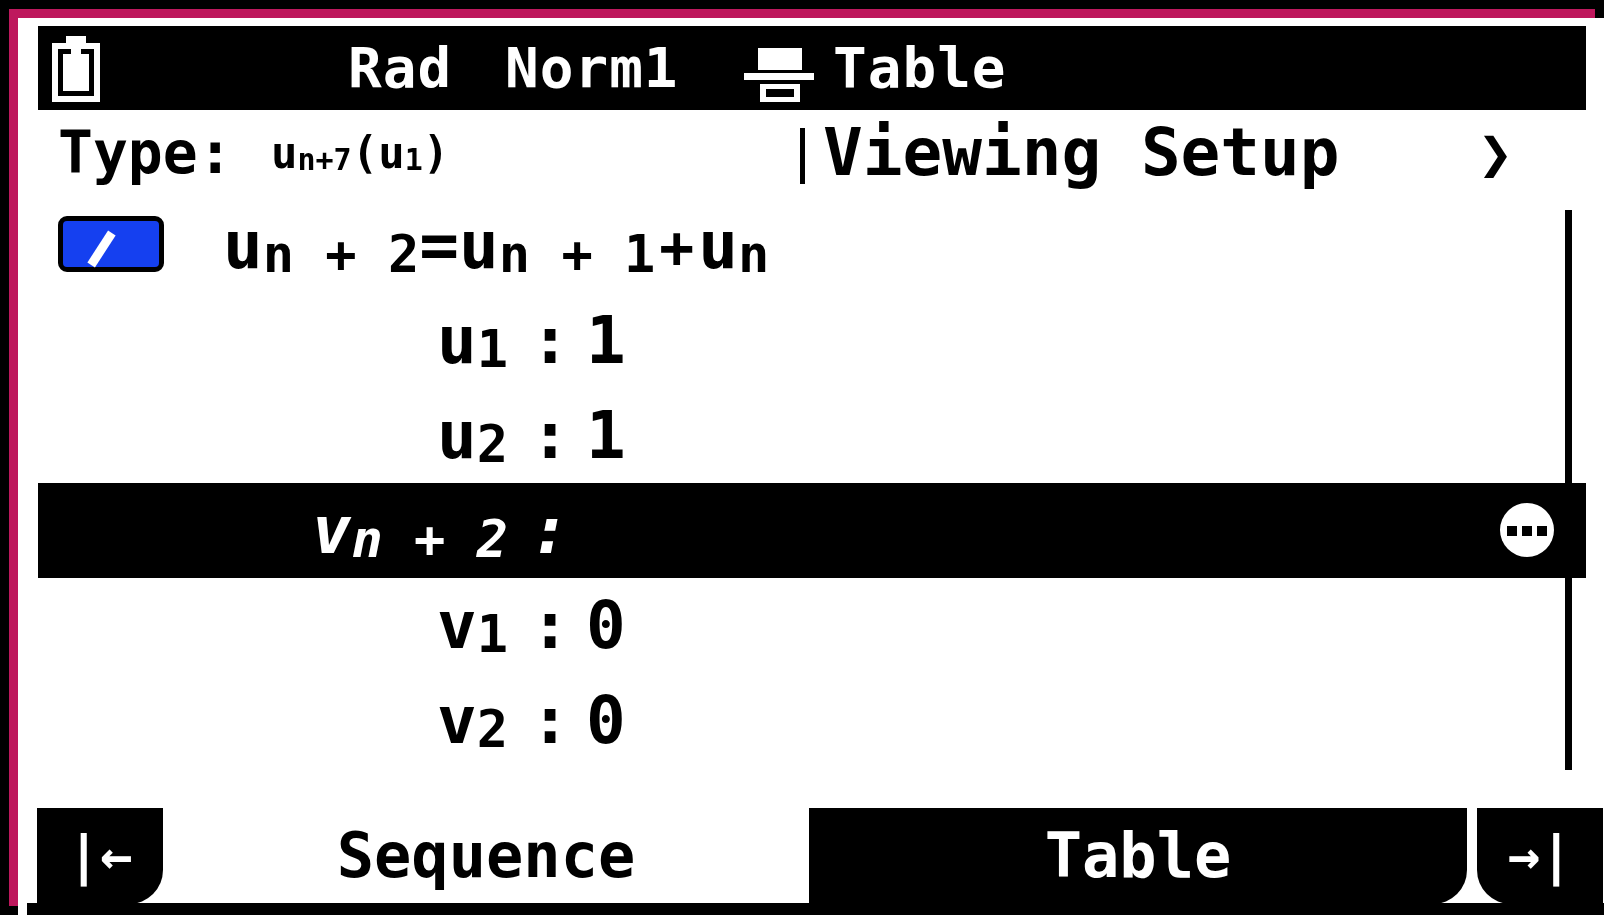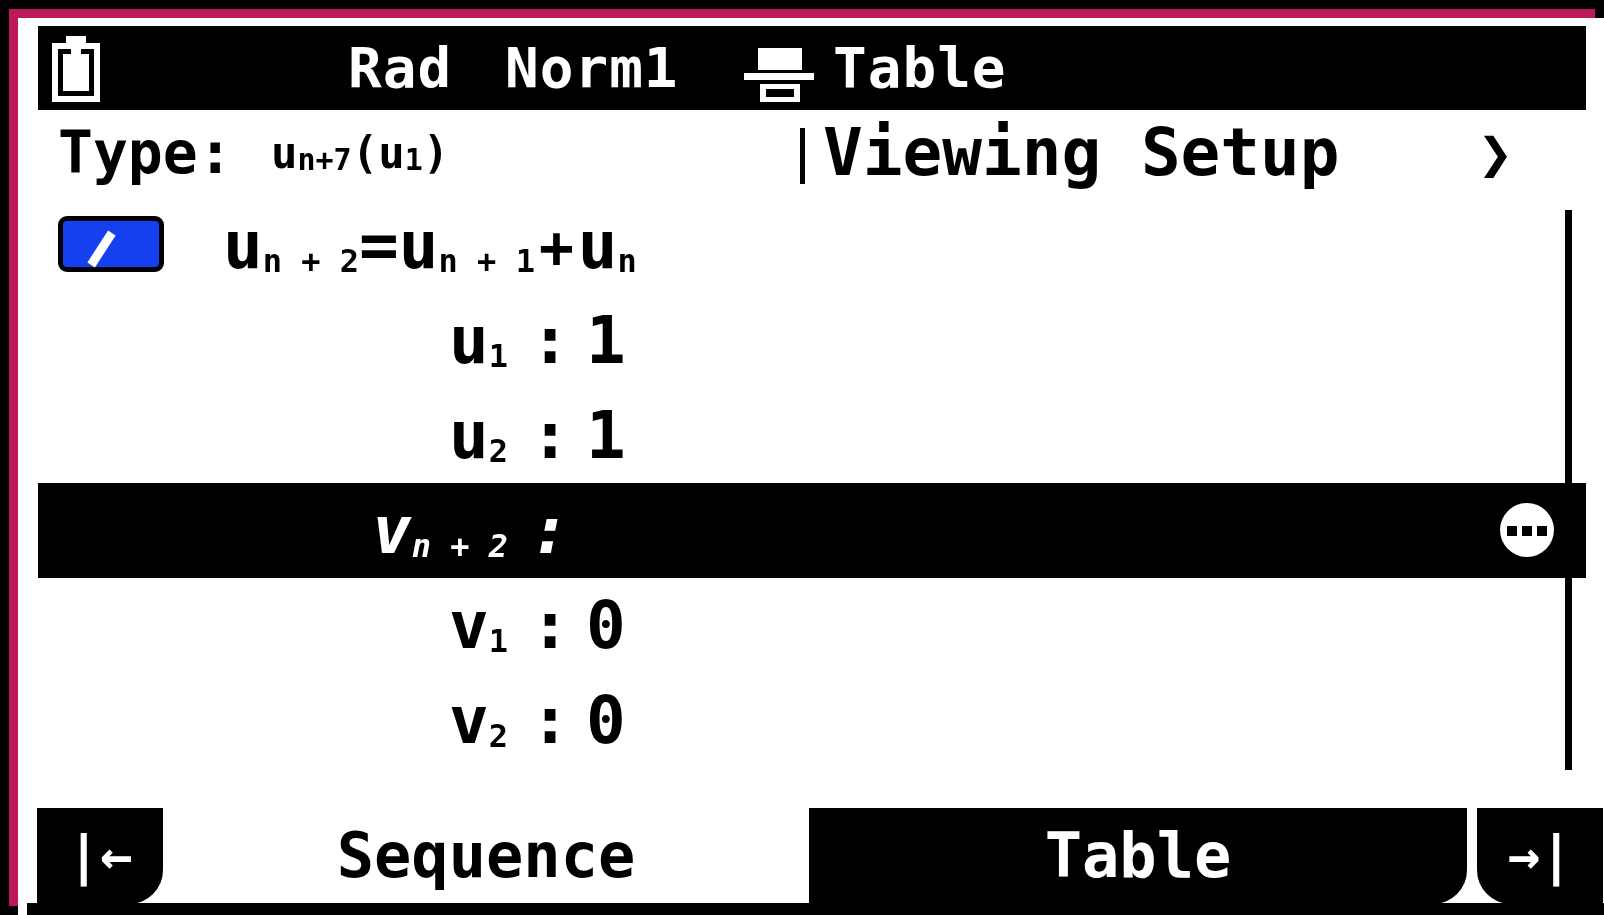--- a/index.html
+++ b/index.html
@@ -166,21 +166,21 @@
 
   .eq-text {
     position: absolute;
     font-family: "DejaVu Sans Mono", monospace;
     font-weight: bold;
     font-size: 66px;
     line-height: 95px;
     white-space: nowrap;
   }
   .eq-text .sub {
-    font-size: 32px;
+    font-size: 52px;
     vertical-align: -4px;
     letter-spacing: 0px;
   }
   .eq-text .op {
     font-size: 58px;
     padding: 0 4px;
   }
 
   
   .eq-name-right {

